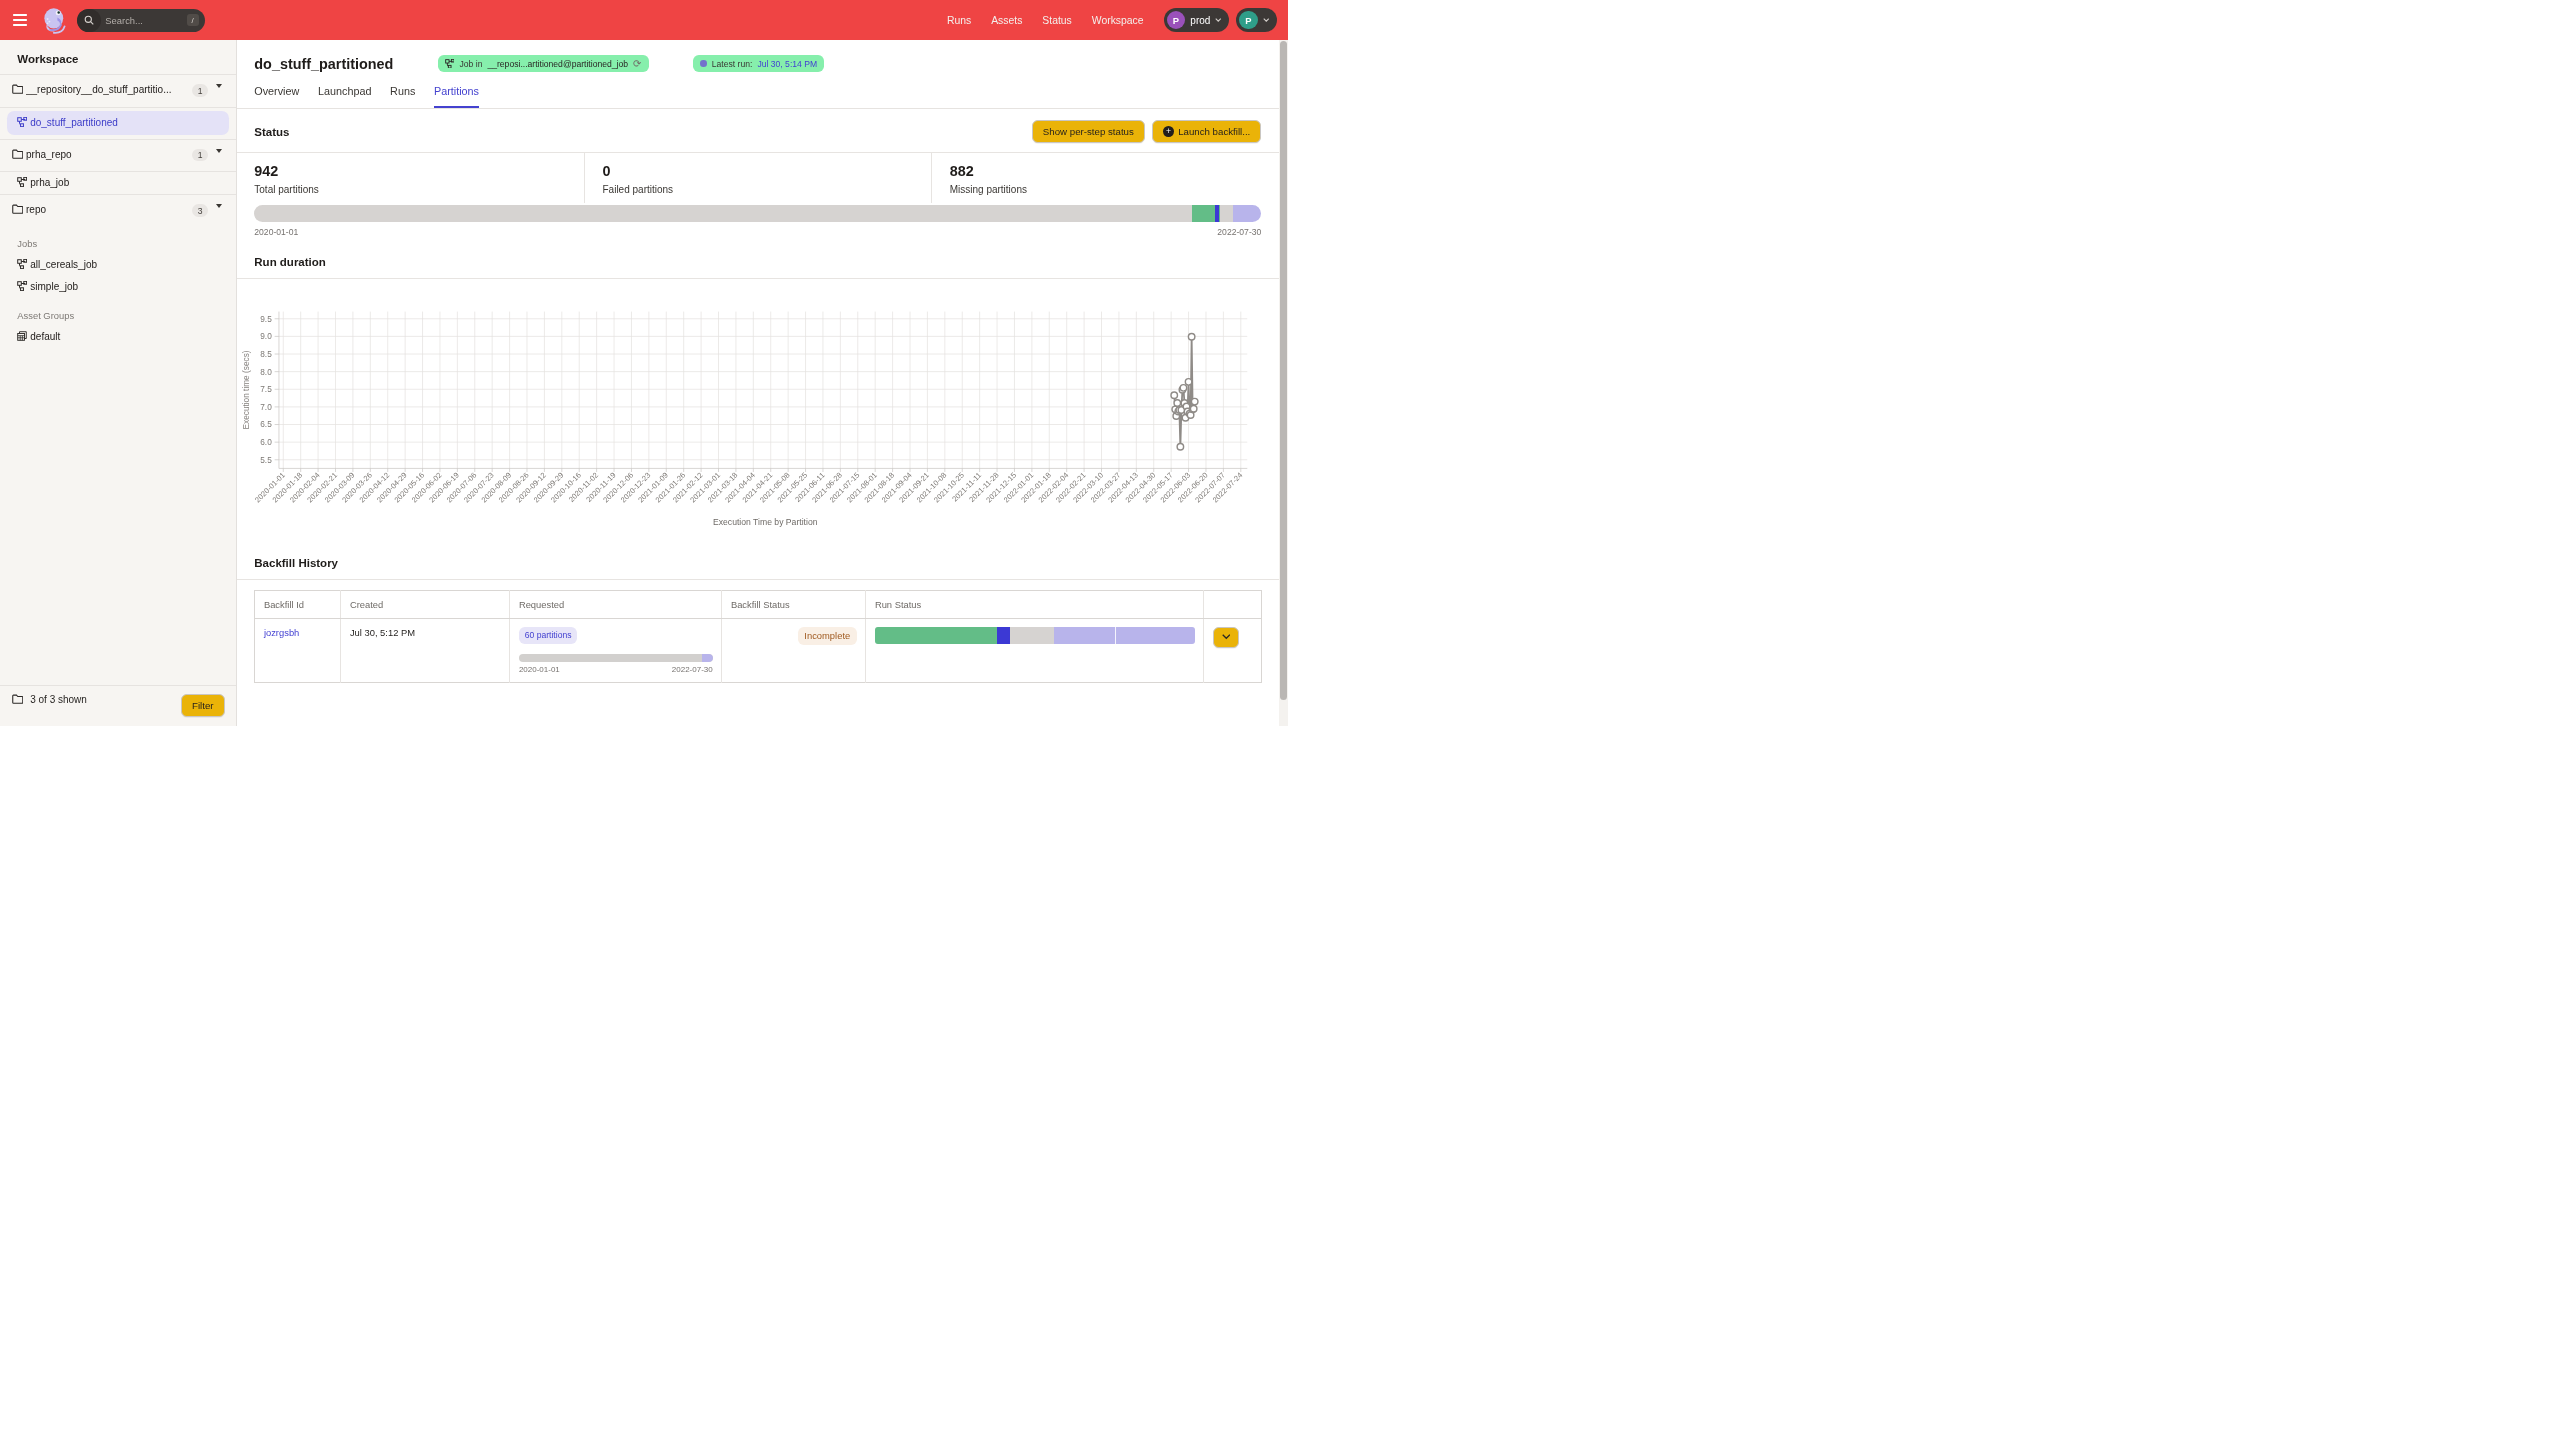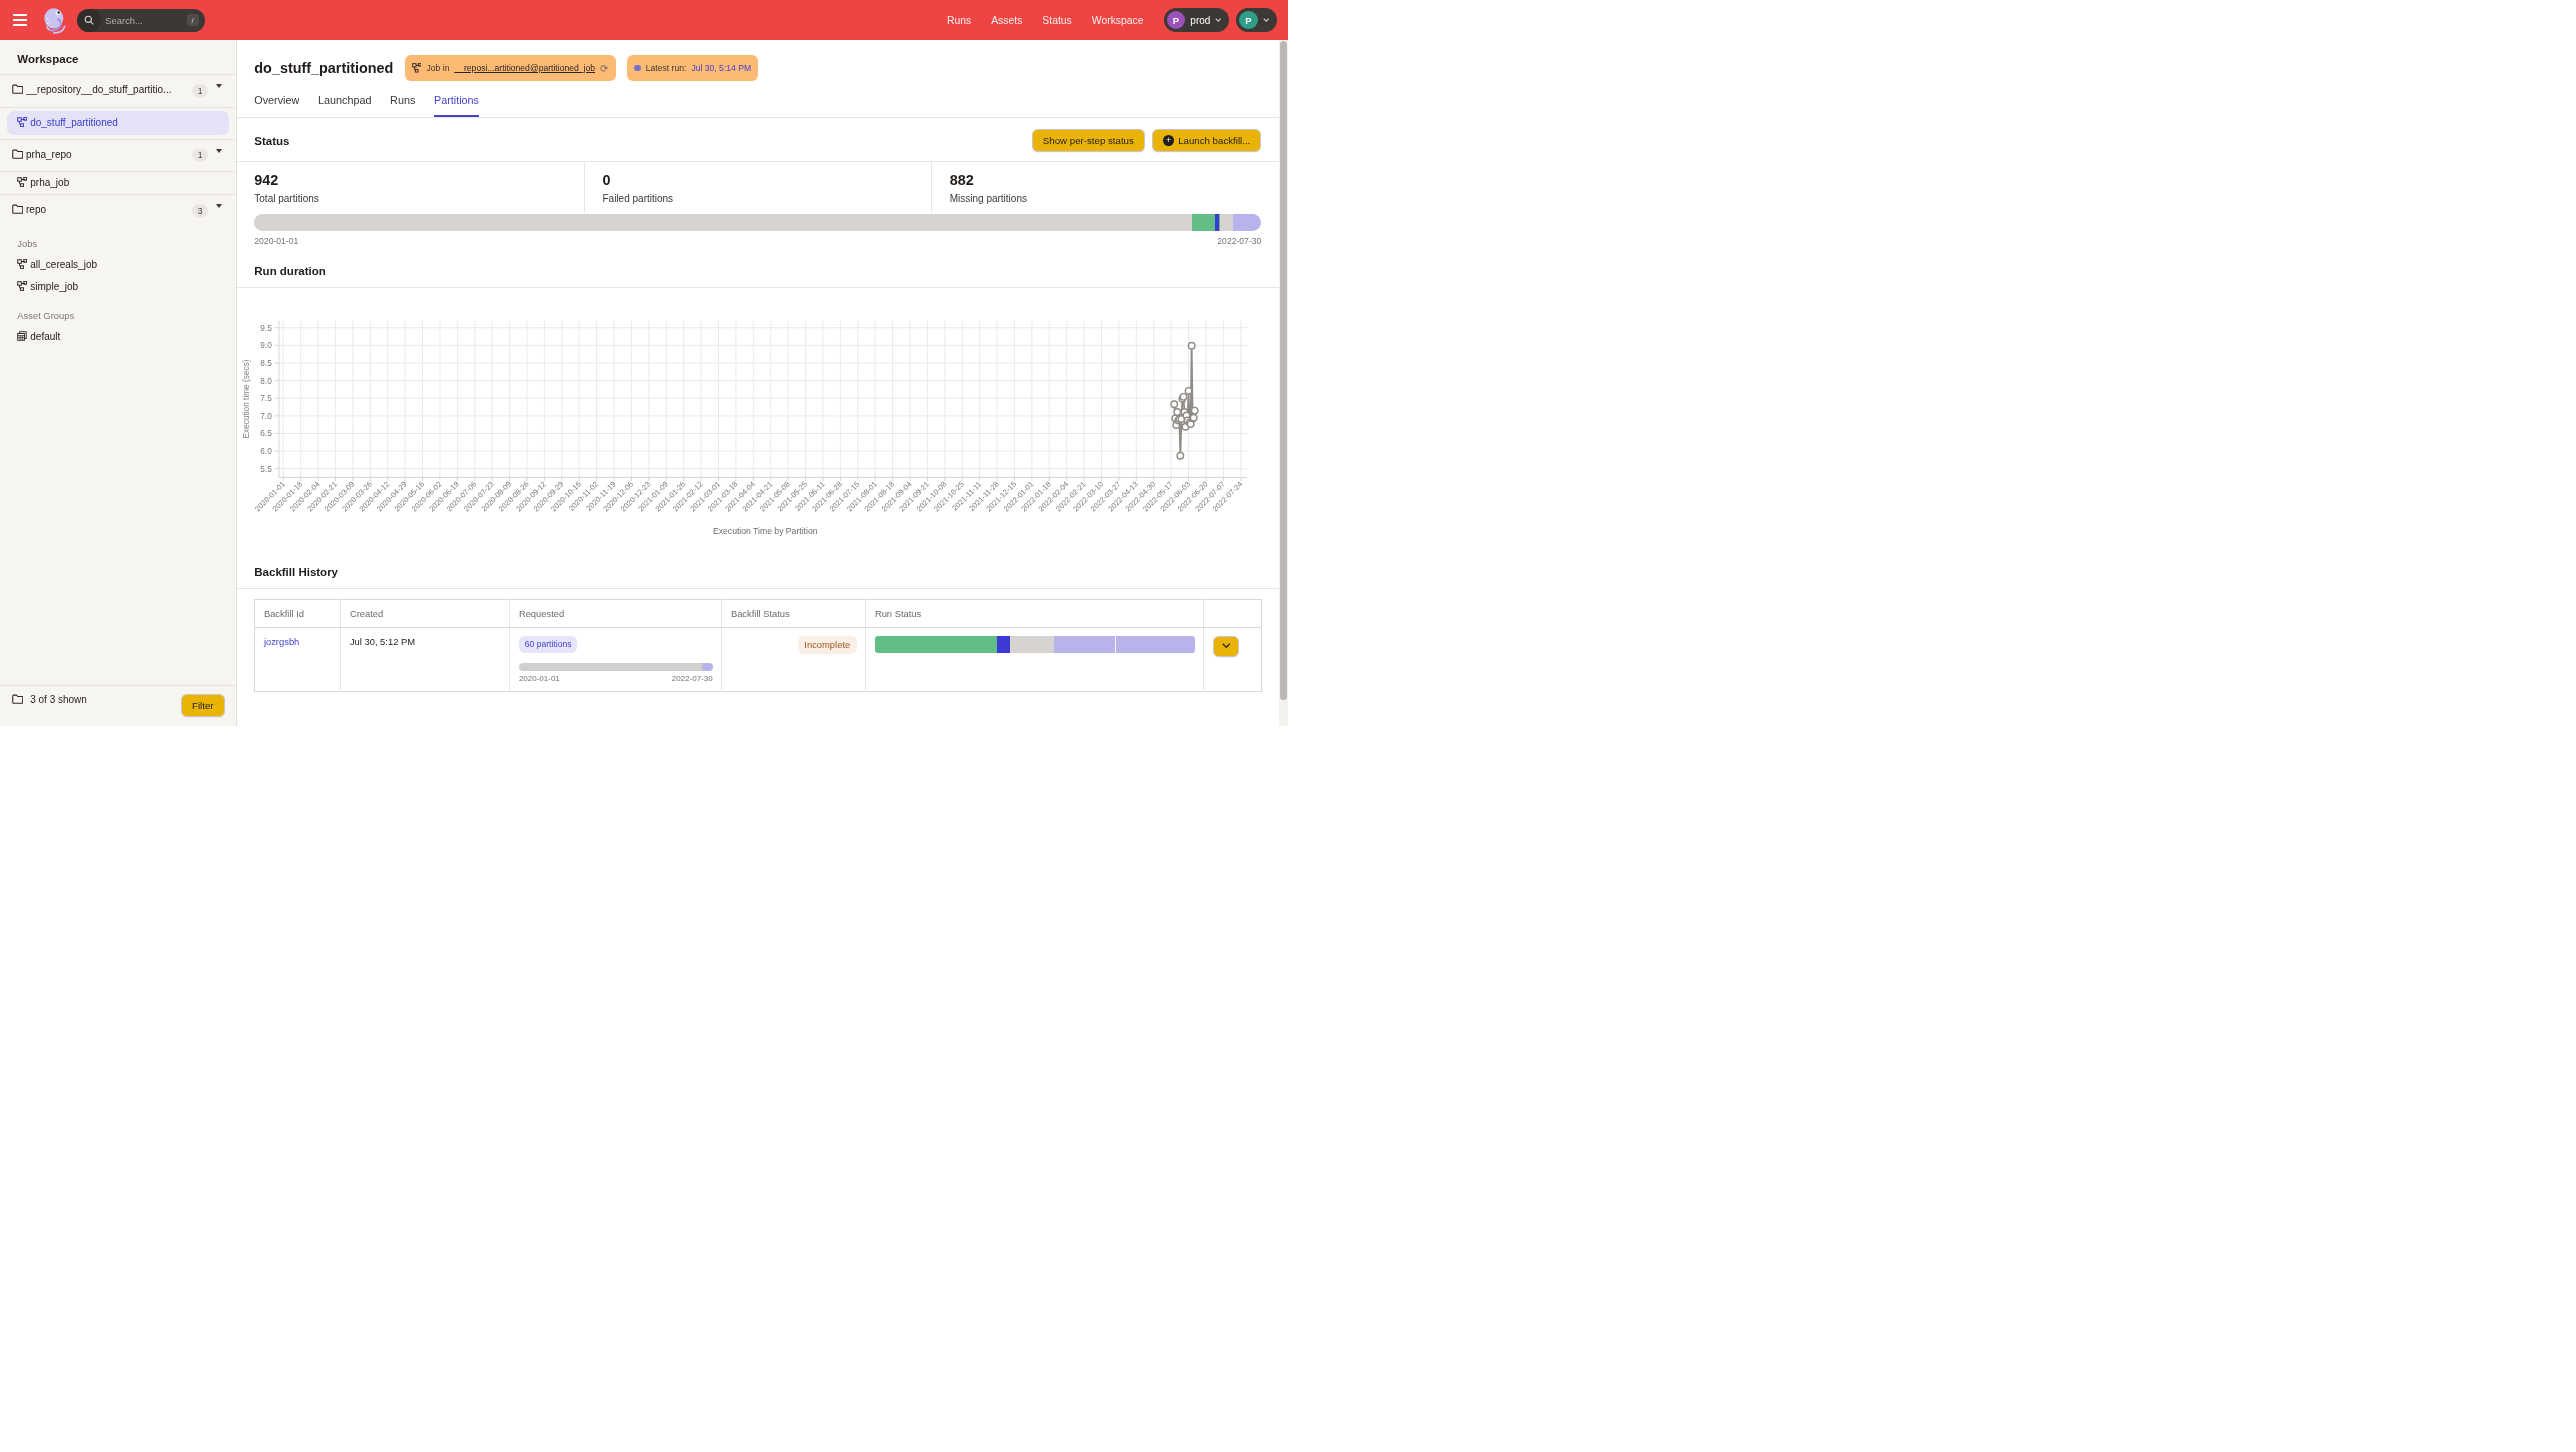--- a/index.html
+++ b/index.html
@@ -60,23 +60,23 @@
   .sb-foot { margin-top:auto; border-top:0.7px solid #e6e3e0; padding:8.6px 11.5px;
     display:flex; align-items:flex-start; gap:7.2px; font-size:10px; }
   .sb-foot .sp { flex:1; }
   .btn { background:#eab308; border:0.7px solid #c9c6c3; border-radius:5.8px; cursor:pointer;
     font-size:9.7px; color:#221f1d; padding:5px 10px; box-shadow:0 0.7px 0.7px rgba(0,0,0,.05);
     font-family:"Liberation Sans",sans-serif; display:inline-flex; align-items:center; gap:4.3px; }
 
   
   .title-row { display:flex; align-items:center; gap:11.5px; padding:15px 17.3px 0; }
   .page-title { font-size:14.4px; font-weight:bold; color:#1f1c1a; }
-  .pill { background:#fdba74; border-radius:5.8px; height:26px; display:flex;
-    align-items:center; gap:5px; padding:0 7.2px; font-size:8.6px; color:#3a3733; }
-  .pill .joblink { text-decoration:underline; color:#2a2725; cursor:pointer; }
+  .pill { background:#86efac; border-radius:5.8px; height:17px; display:flex;
+    align-items:center; gap:5px; padding:0 7.2px; font-size:8.6px; color:#3a3733;margin-left:33px; }
+  .pill .joblink { color:#2a2725; cursor:pointer; }
   .pill .reload { color:#6f6b67; font-size:10px; cursor:pointer; }
   .dot { width:6.5px; height:6.5px; border-radius:50%; background:#7371cc; }
   .runlink { color:#4341d2; cursor:pointer; }
   .tabs { display:flex; gap:18.7px; padding:13px 17.3px 0; border-bottom:0.7px solid #e6e3e0; }
   .tab { font-size:10.8px; color:#3a3733; padding-bottom:8.6px; cursor:pointer; }
   .tab.active { color:#4442cf; font-weight:500; border-bottom:2.2px solid #4442cf; }
 
   
   .status-row { display:flex; align-items:center; padding:11.5px 17.3px 8.6px; }
   .sec-h { font-size:11.5px; font-weight:bold; color:#1f1c1a; }

